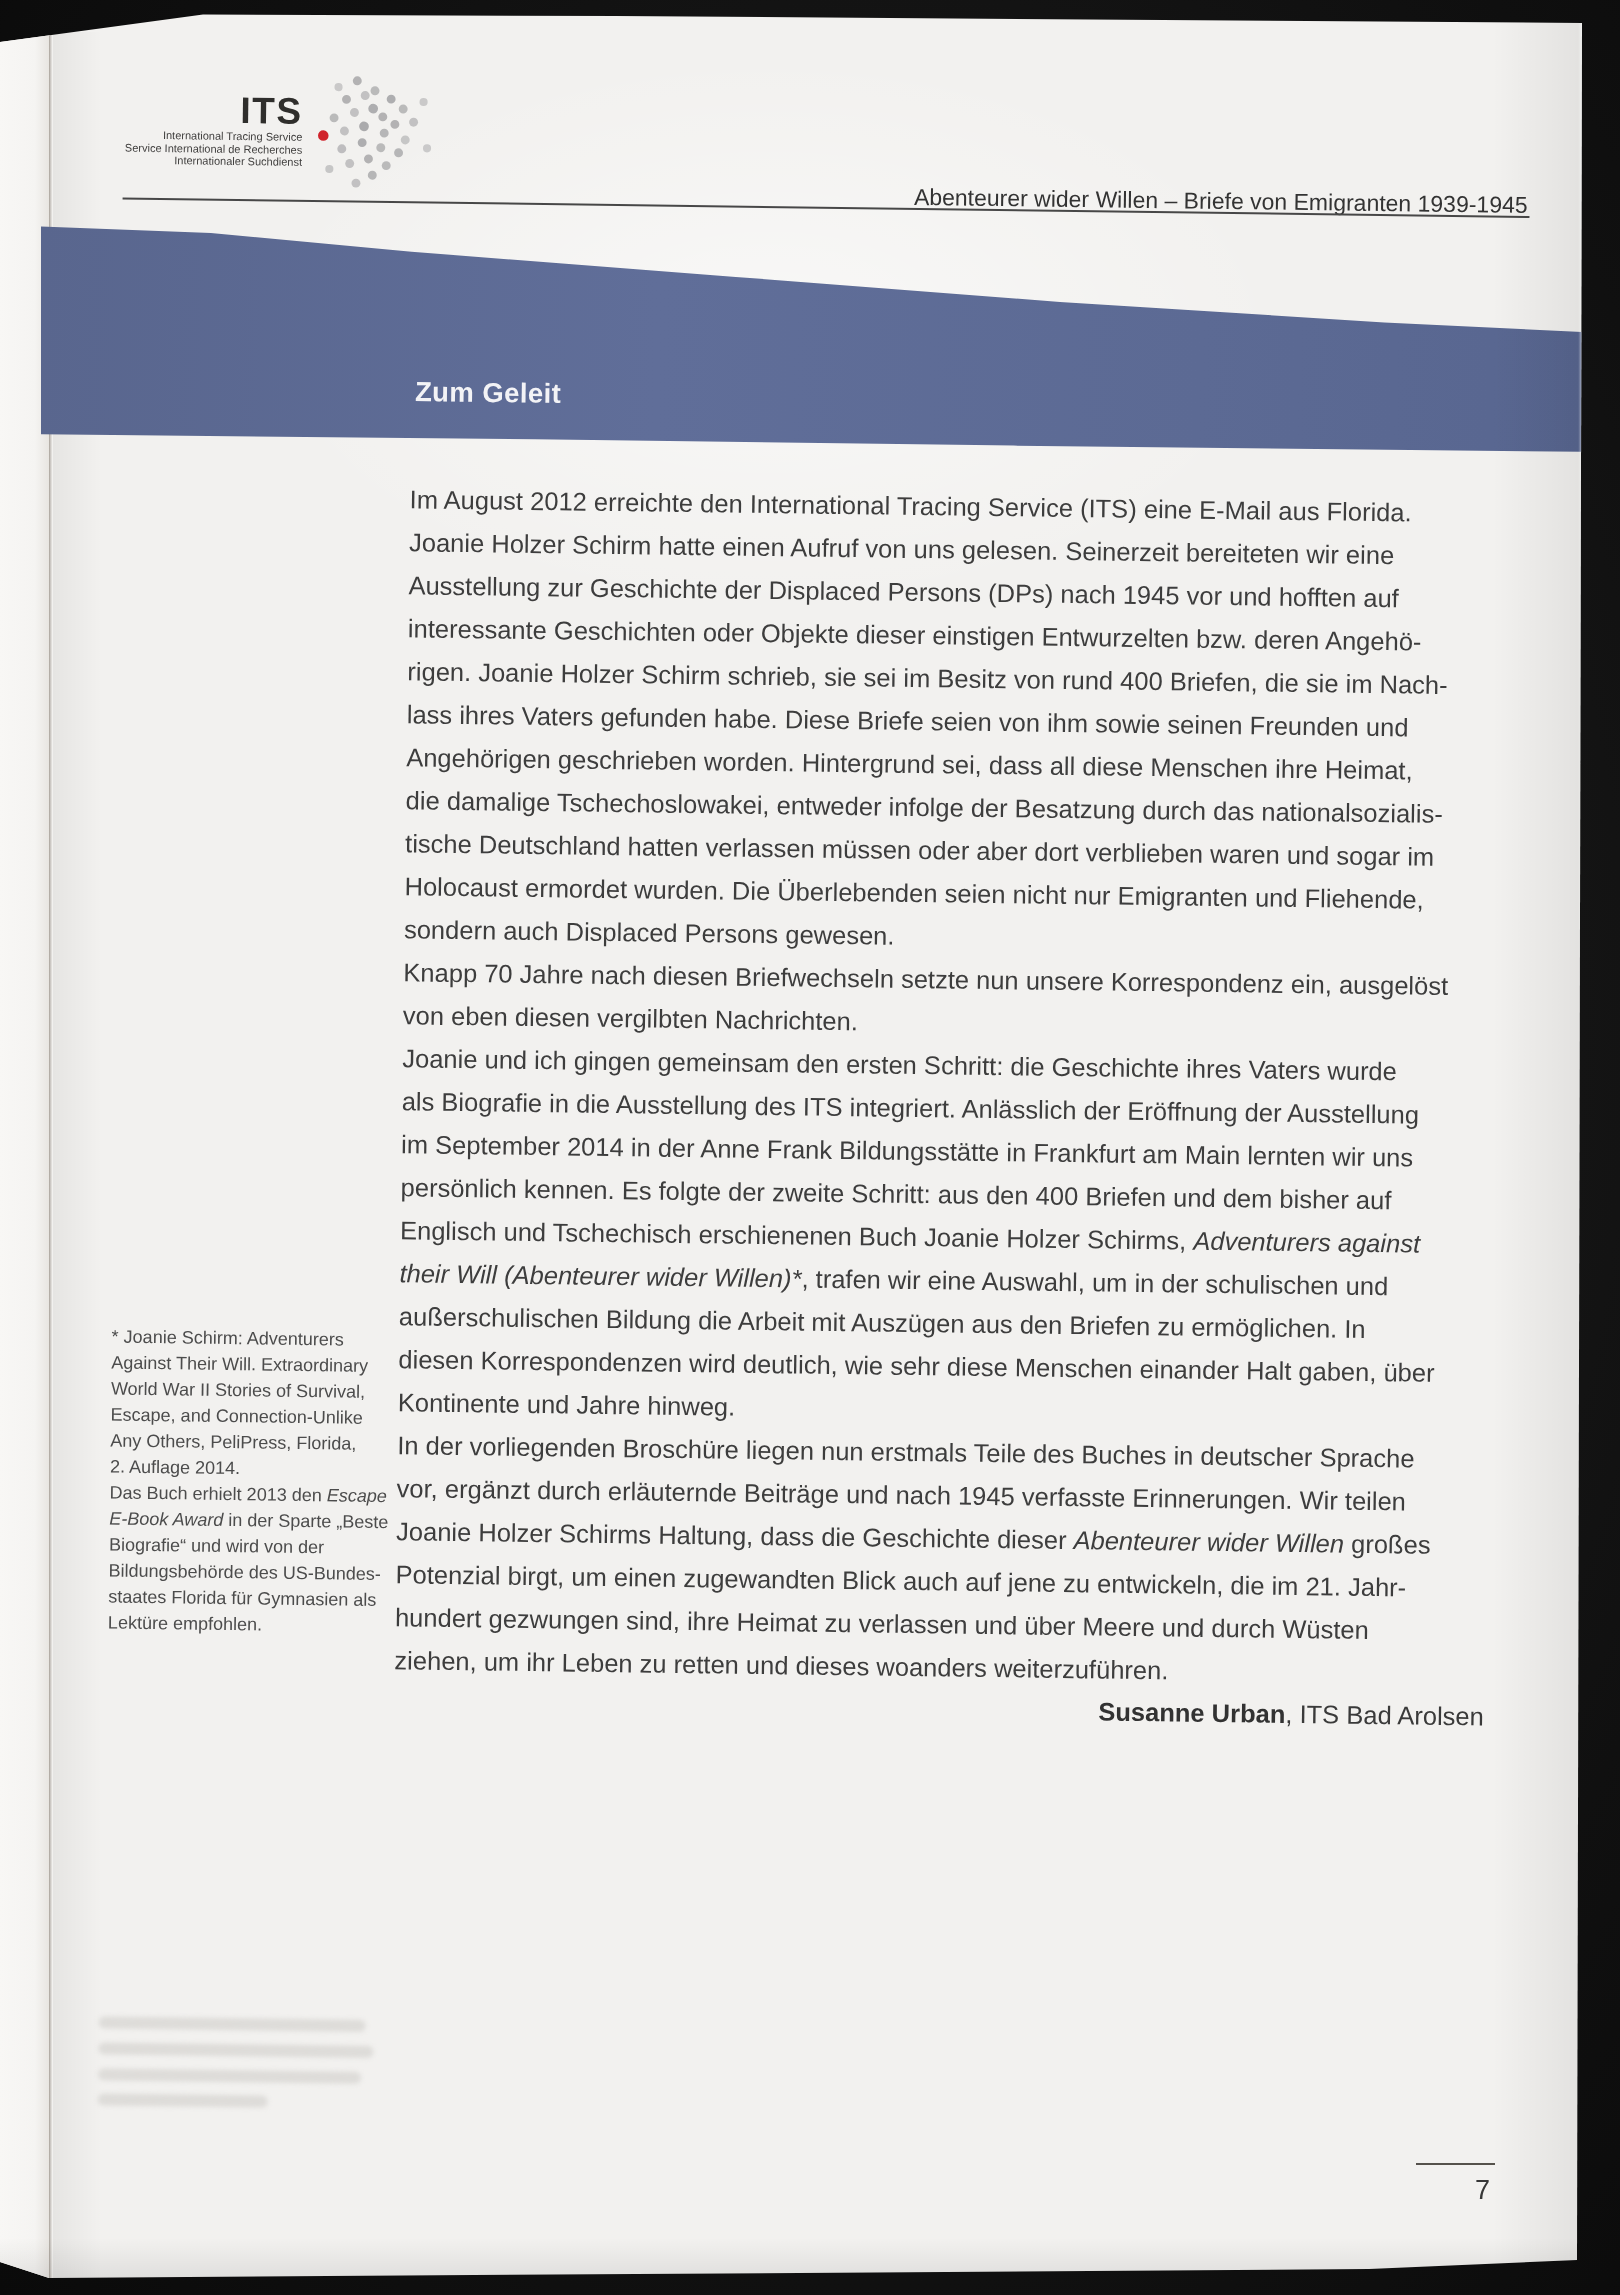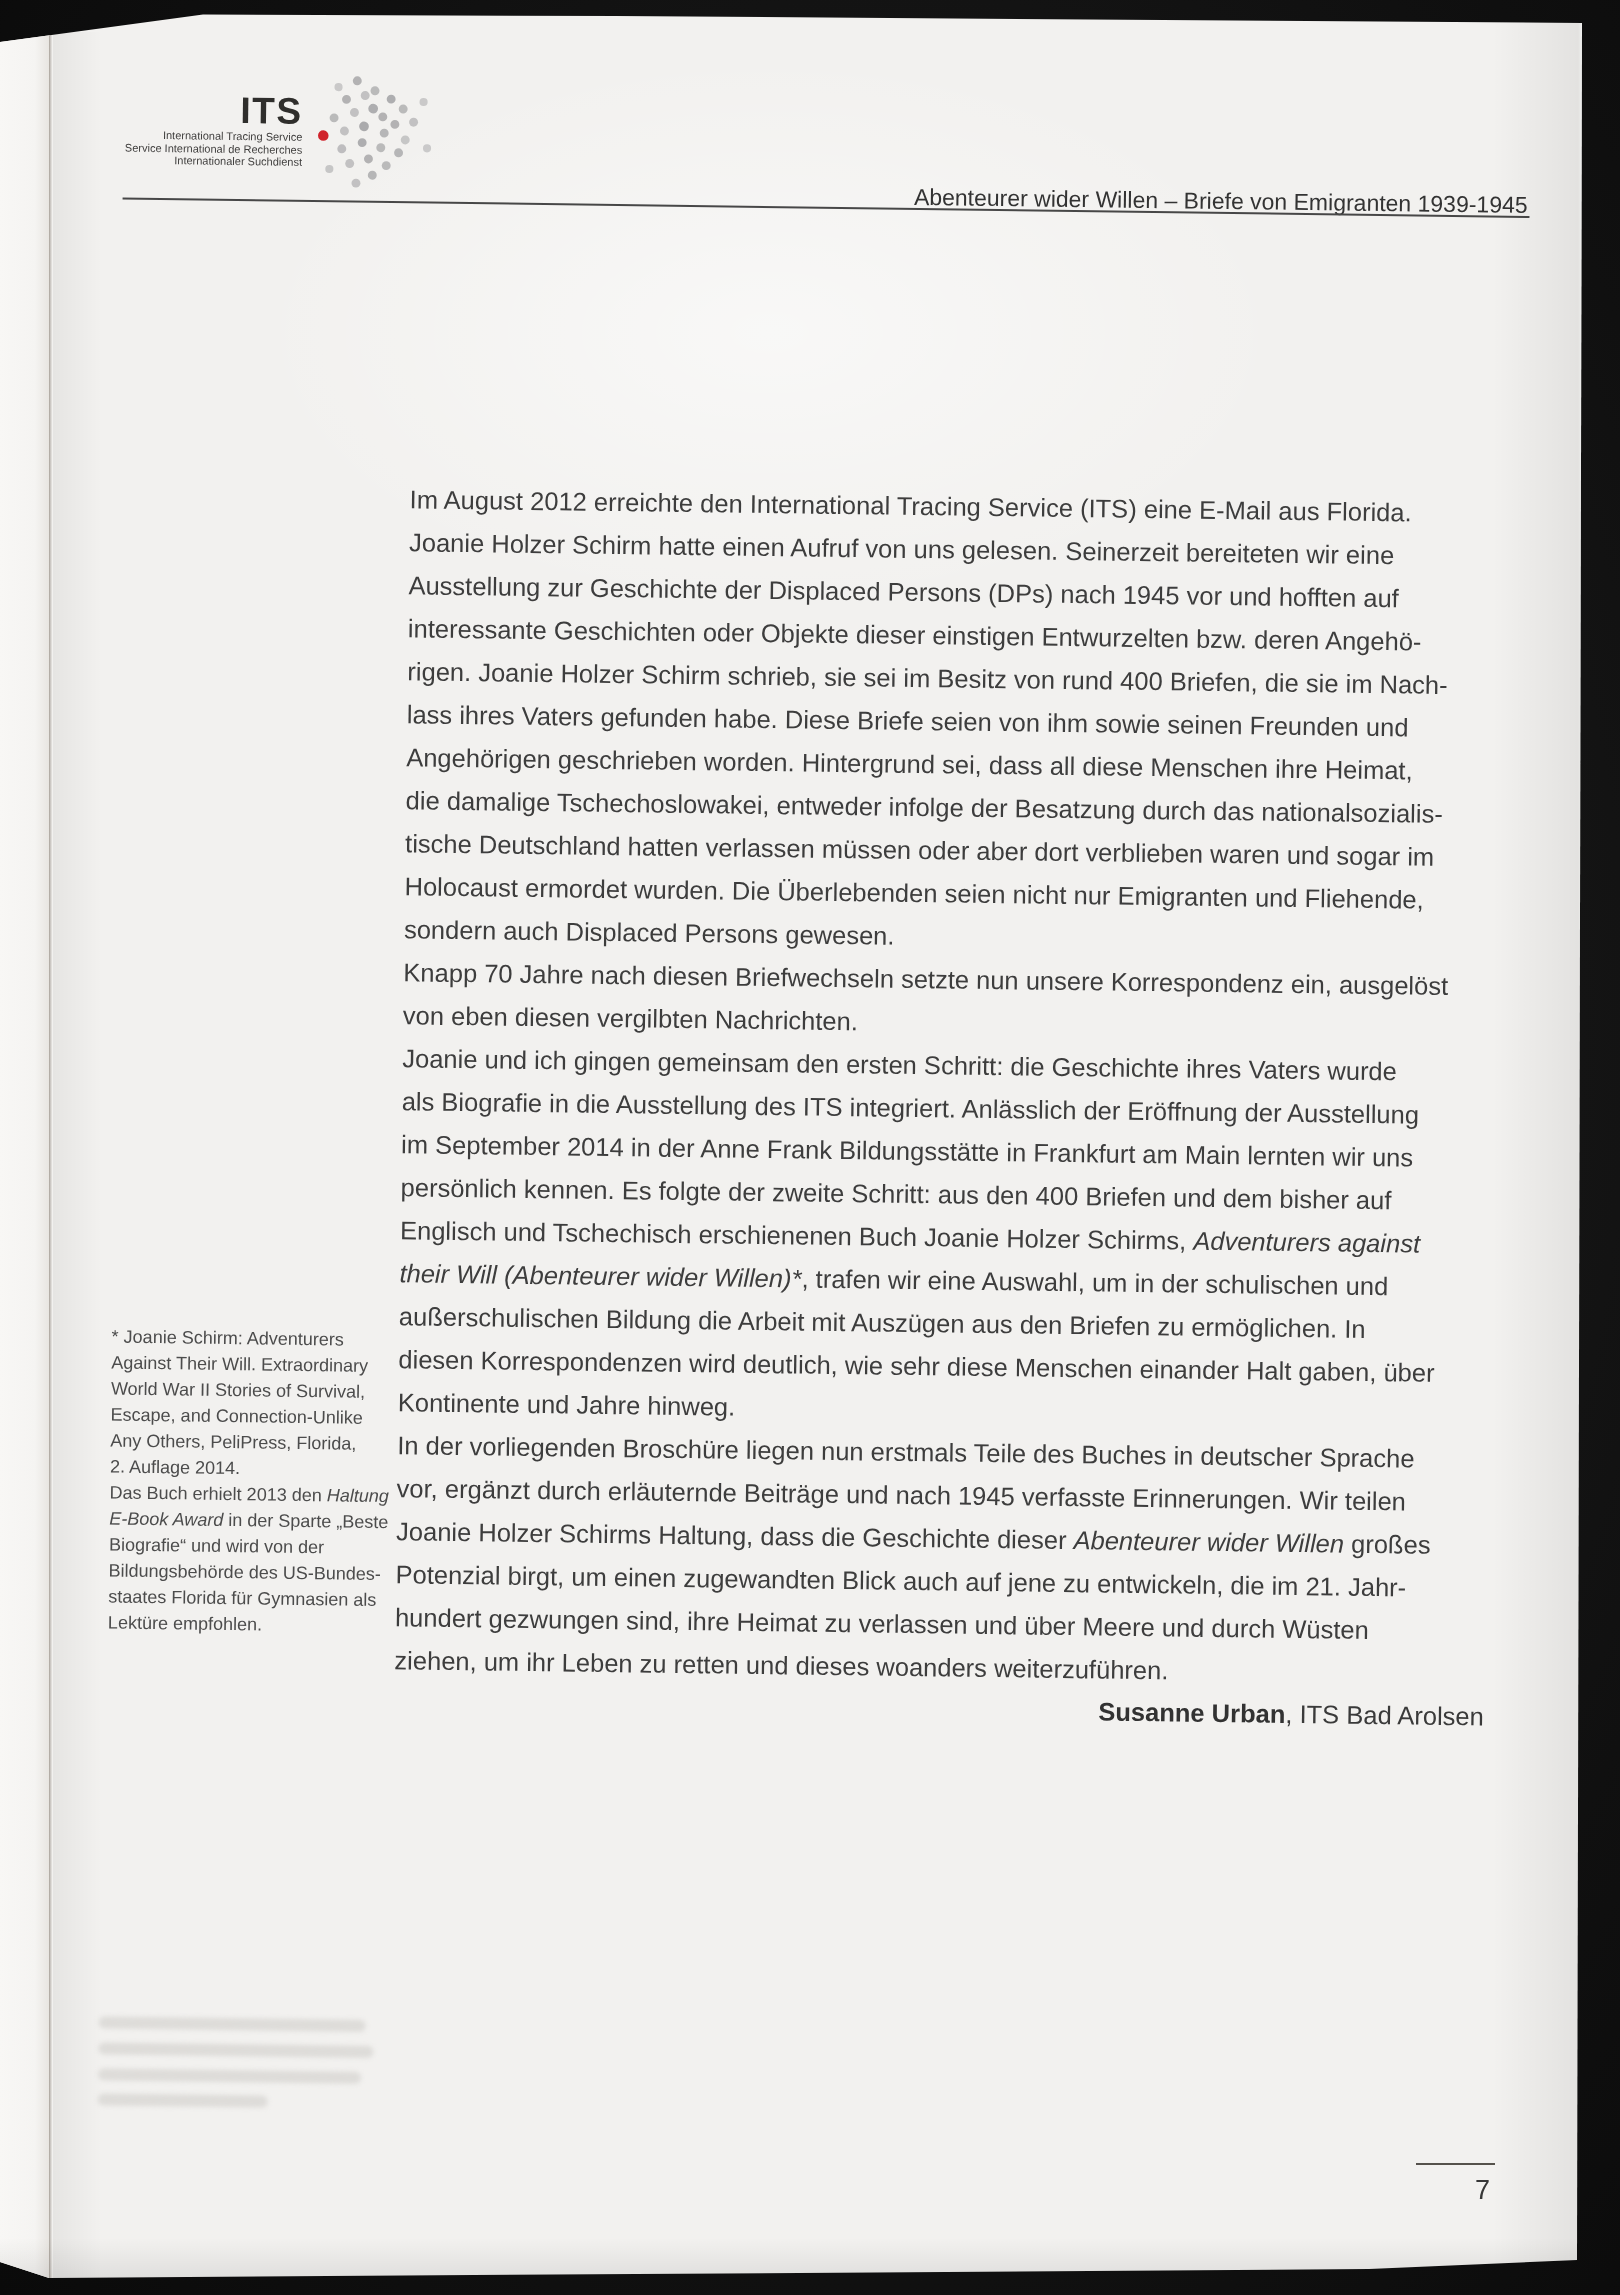--- a/index.html
+++ b/index.html
@@ -66,20 +66,23 @@
 <body>
 
 <div id="photo">
   <div id="page">
 
     <div id="facing-edge" class="shade"></div>
     <div id="crease" class="shade"></div>
     <div id="crease-soft" class="shade"></div>
     <div id="glare" class="shade"></div>
 
+    <div id="banner">
+      <div id="banner-title">Zum Geleit</div>
+    </div>
 
     <div id="stage">
 
       <div id="logo">
         <div id="logo-its">ITS</div>
         <div class="logo-line">International Tracing Service</div>
         <div class="logo-line">Service International de Recherches</div>
         <div class="logo-line">Internationaler Suchdienst</div>
       </div>
 
@@ -152,21 +155,21 @@
           <div class="tline plast"><span>ziehen, um ihr Leben zu retten und dieses woanders weiterzuführen.</span></div>
         </div>
 
       <div id="sidebar-note">
           <div class="tline"><span>* Joanie Schirm: Adventurers</span></div>
           <div class="tline"><span>Against Their Will. Extraordinary</span></div>
           <div class="tline"><span>World War II Stories of Survival,</span></div>
           <div class="tline"><span>Escape, and Connection-Unlike</span></div>
           <div class="tline"><span>Any Others, PeliPress, Florida,</span></div>
           <div class="tline"><span>2. Auflage 2014.</span></div>
-          <div class="tline"><span>Das Buch erhielt 2013 den </span><span class="it">Haltung</span></div>
+          <div class="tline"><span>Das Buch erhielt 2013 den </span><span class="it">Escape</span></div>
           <div class="tline"><span class="it">E-Book Award</span><span> in der Sparte „Beste</span></div>
           <div class="tline"><span>Biografie“ und wird von der</span></div>
           <div class="tline"><span>Bildungsbehörde des US-Bundes-</span></div>
           <div class="tline"><span>staates Florida für Gymnasien als</span></div>
           <div class="tline"><span>Lektüre empfohlen.</span></div>
         </div>
 
       <div id="signature">
         <b>Susanne Urban</b><span>, ITS Bad Arolsen</span>
       </div>

